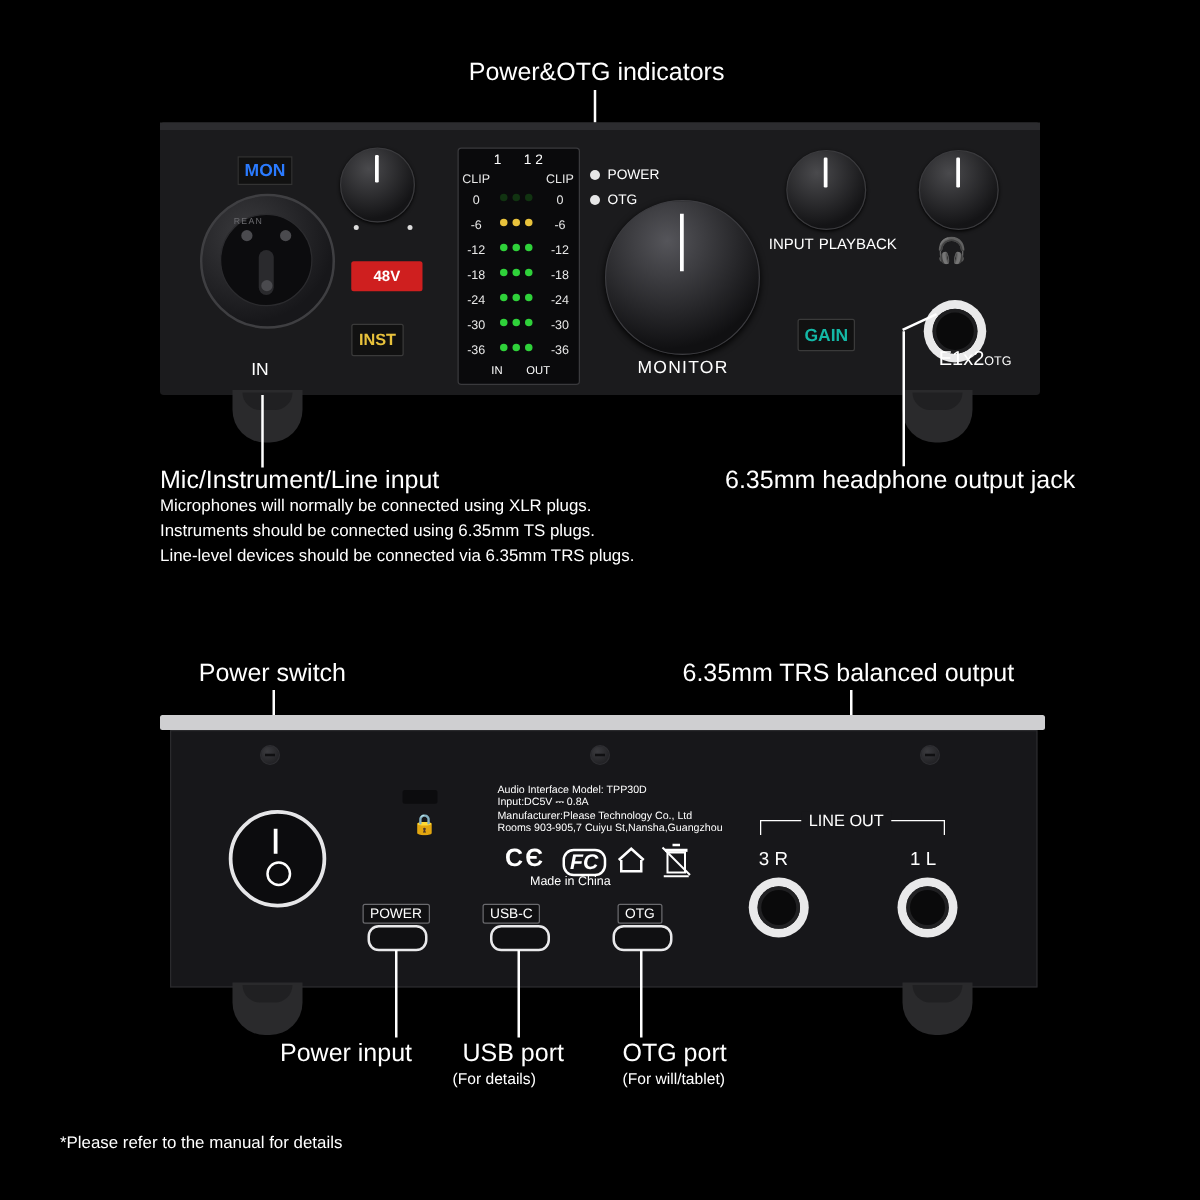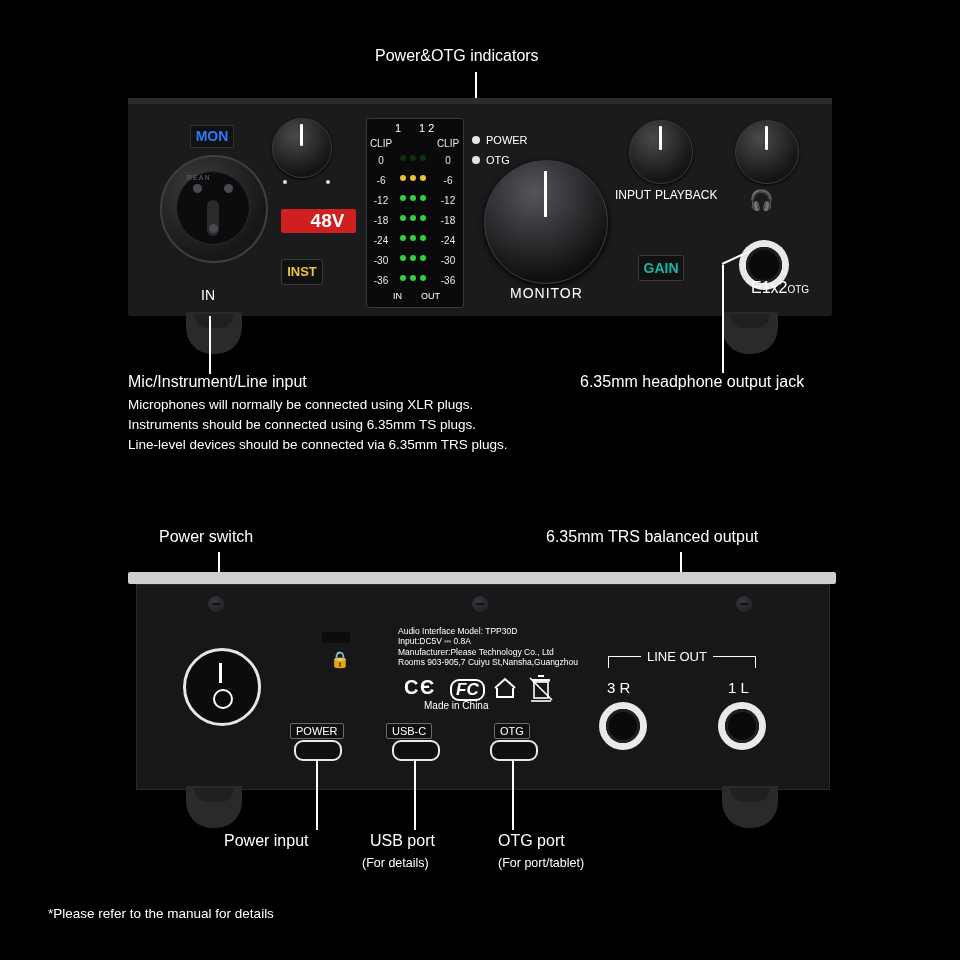--- a/index.html
+++ b/index.html
@@ -18,21 +18,21 @@
   .foot{position:absolute;width:56px;height:42px;background:#2a2a2c;
         border-radius:0 0 26px 26px;}
   .foot:after{content:"";position:absolute;left:8px;top:2px;width:40px;height:14px;
         background:#202022;border-radius:0 0 18px 18px;}
 
   
   .badge{position:absolute;font-weight:bold;text-align:center;}
   #monBadge{left:190px;top:125px;width:42px;height:21px;line-height:21px;
     background:#111;color:#2b7bff;font-size:14px;border:1px solid #333;}
   #v48{left:281px;top:209px;width:57px;height:24px;line-height:24px;
-    background:#cf1f1f;color:#fff;font-size:19px;border-radius:2px;padding-left:18px;}
+    background:#cf1f1f;color:#fff;font-size:12px;border-radius:2px;}
   #inst{left:281px;top:259px;width:40px;height:24px;line-height:24px;
     background:#111;color:#e8c23c;font-size:13px;border:1px solid #3a3a3a;border-radius:2px;}
   #gain{left:638px;top:255px;width:44px;height:24px;line-height:24px;
     background:#111;color:#14b8a6;font-size:14px;border:1px solid #3a3a3a;border-radius:2px;}
 
   
   #xlr{position:absolute;left:160px;top:155px;width:104px;height:104px;border-radius:50%;
     background:radial-gradient(circle at 35% 30%,#3b3b3e,#17171a 70%);
     border:2px solid #3f3f42;}
   #xlrInner{position:absolute;left:14px;top:14px;width:72px;height:72px;border-radius:50%;
@@ -102,21 +102,21 @@
 
   
   .trs{position:absolute;width:48px;height:48px;border-radius:50%;background:#e9e9ea;}
   .trs:after{content:"";position:absolute;left:7px;top:7px;width:34px;height:34px;
     border-radius:50%;background:#0a0a0b;box-shadow:inset 0 0 0 3px #202022;}
 
   .brace{position:absolute;border-top:1.5px solid #fff;}
   .bracel{position:absolute;border-left:1.5px solid #fff;}
 
   
-  .callout{position:absolute;font-size:16px;color:#fff;white-space:nowrap;}
+  .callout{position:absolute;font-size:20px;color:#fff;white-space:nowrap;}
   .small{font-size:13.5px;}
   .tiny{font-size:12.5px;}
 </style>
 </head>
 <body>
 
 <div class="callout" style="left:375px;top:47px;">Power&amp;OTG indicators</div>
 <div class="line" style="left:475px;top:72px;width:1.5px;height:64px;"></div>
 
 <div id="front">
@@ -303,15 +303,15 @@
 
 <div class="line" style="left:316px;top:760px;width:1.5px;height:70px;"></div>
 <div class="callout" style="left:224px;top:832px;">Power input</div>
 
 <div class="line" style="left:414px;top:760px;width:1.5px;height:70px;"></div>
 <div class="callout" style="left:370px;top:832px;">USB port</div>
 <div class="callout tiny" style="left:362px;top:856px;">(For details)</div>
 
 <div class="line" style="left:512px;top:760px;width:1.5px;height:70px;"></div>
 <div class="callout" style="left:498px;top:832px;">OTG port</div>
-<div class="callout tiny" style="left:498px;top:856px;">(For port/tablet)</div>
+<div class="callout tiny" style="left:498px;top:856px;">(For will/tablet)</div>
 
 <div class="callout small" style="left:48px;top:906px;">*Please refer to the manual for details</div>
 
 </body></html>

